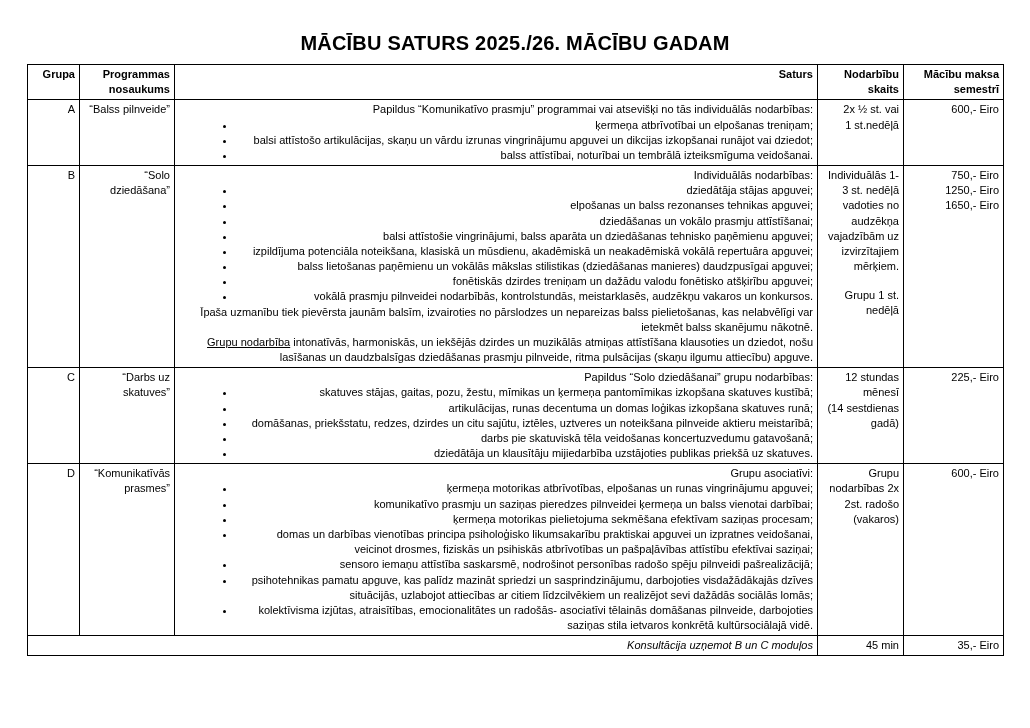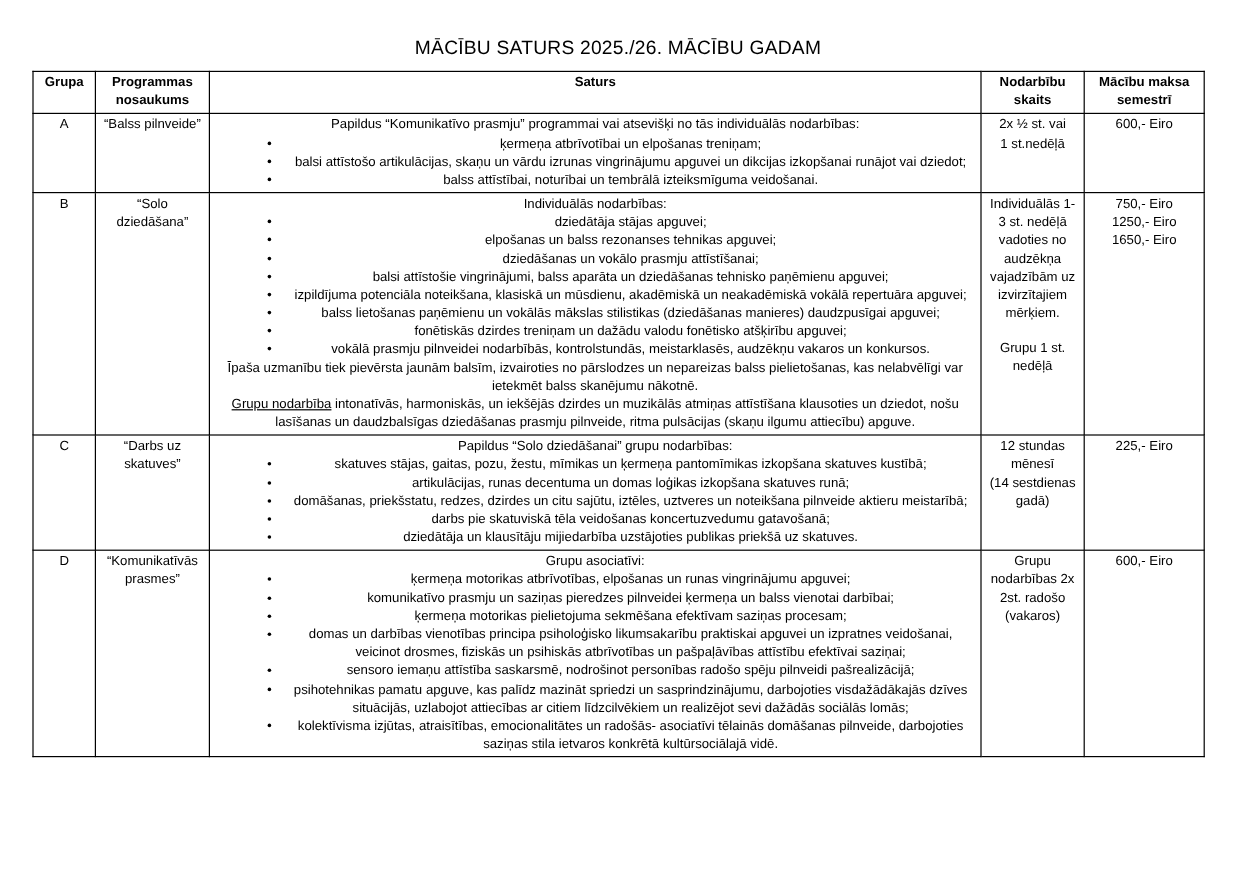--- a/index.html
+++ b/index.html
@@ -14,37 +14,37 @@
     height: 728px;
     position: relative;
     background: #ffffff;
     overflow: hidden;
   }
   .doc-title {
     margin: 0;
     padding-top: 32px;
     padding-bottom: 9px;
     text-align: center;
-    font-size: 16px;
-    font-weight: normal;
+    font-size: 20px;
+    font-weight: bold;
     letter-spacing: 0.2px;
   }
   table.main {
     border-collapse: collapse;
     table-layout: fixed;
     margin-left: 27px;
     width: 976px;
     font-size: 11px;
     line-height: 1.38;
   }
   table.main th, table.main td {
     border: 1px solid #000000;
     vertical-align: top;
     padding: 2px 4px;
-    text-align: center;
+    text-align: right;
     font-weight: normal;
     word-wrap: break-word;
   }
   table.main th { font-weight: bold; }
   col.c-grupa   { width: 52px; }
   col.c-nosauk  { width: 95px; }
   col.c-saturs  { width: 643px; }
   col.c-skaits  { width: 86px; }
   col.c-maksa   { width: 100px; }
   .group-letter { font-weight: bold; }
@@ -164,16 +164,21 @@
               <li>sensoro iemaņu attīstība saskarsmē, nodrošinot personības radošo spēju pilnveidi pašrealizācijā;</li>
               <li>psihotehnikas pamatu apguve, kas palīdz mazināt spriedzi un sasprindzinājumu, darbojoties visdažādākajās dzīves situācijās, uzlabojot attiecības ar citiem līdzcilvēkiem un realizējot sevi dažādās sociālās lomās;</li>
               <li>kolektīvisma izjūtas, atraisītības, emocionalitātes un radošās- asociatīvi tēlainās domāšanas pilnveide, darbojoties saziņas stila ietvaros konkrētā kultūrsociālajā vidē.</li>
             </ul>
         </td>
         <td>Grupu nodarbības 2x 2st. radošo (vakaros)</td>
         <td>600,- Eiro</td>
       </tr>
 
 
+      <tr>
+        <td colspan="3" class="footer-label-cell footer-italic">Konsultācija uzņemot B un C moduļos</td>
+        <td>45 min</td>
+        <td>35,- Eiro</td>
+      </tr>
 
     </tbody>
   </table>
 </div>
 
 </body></html>

